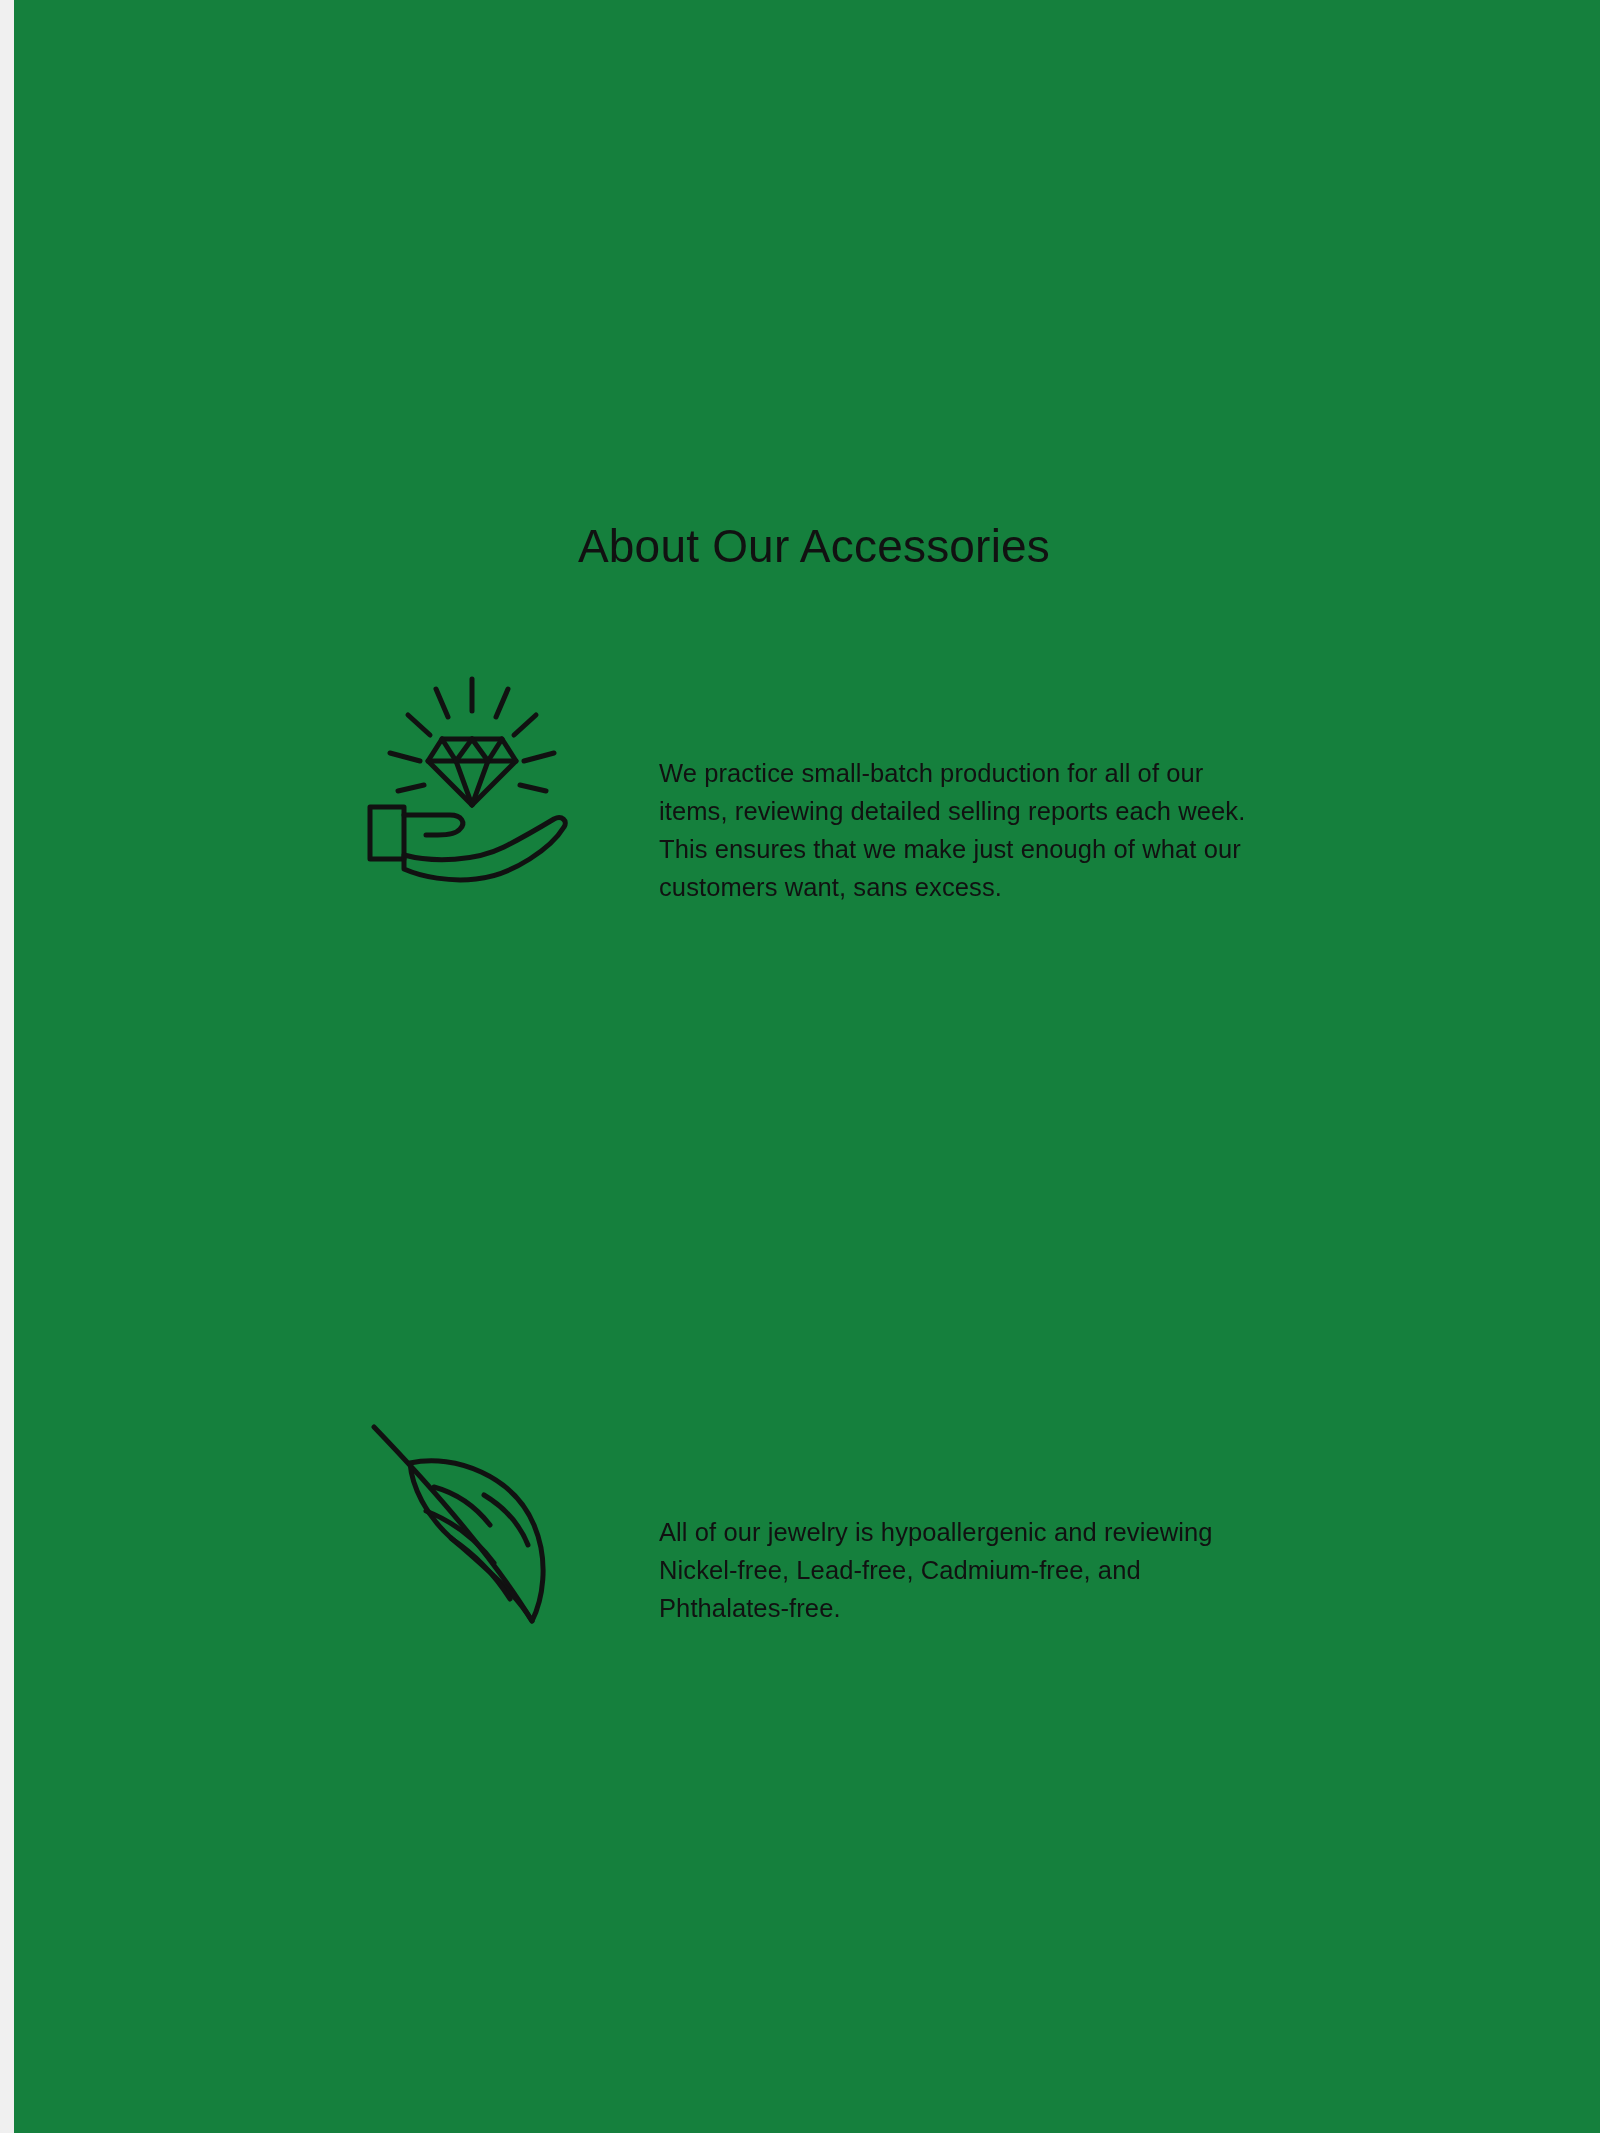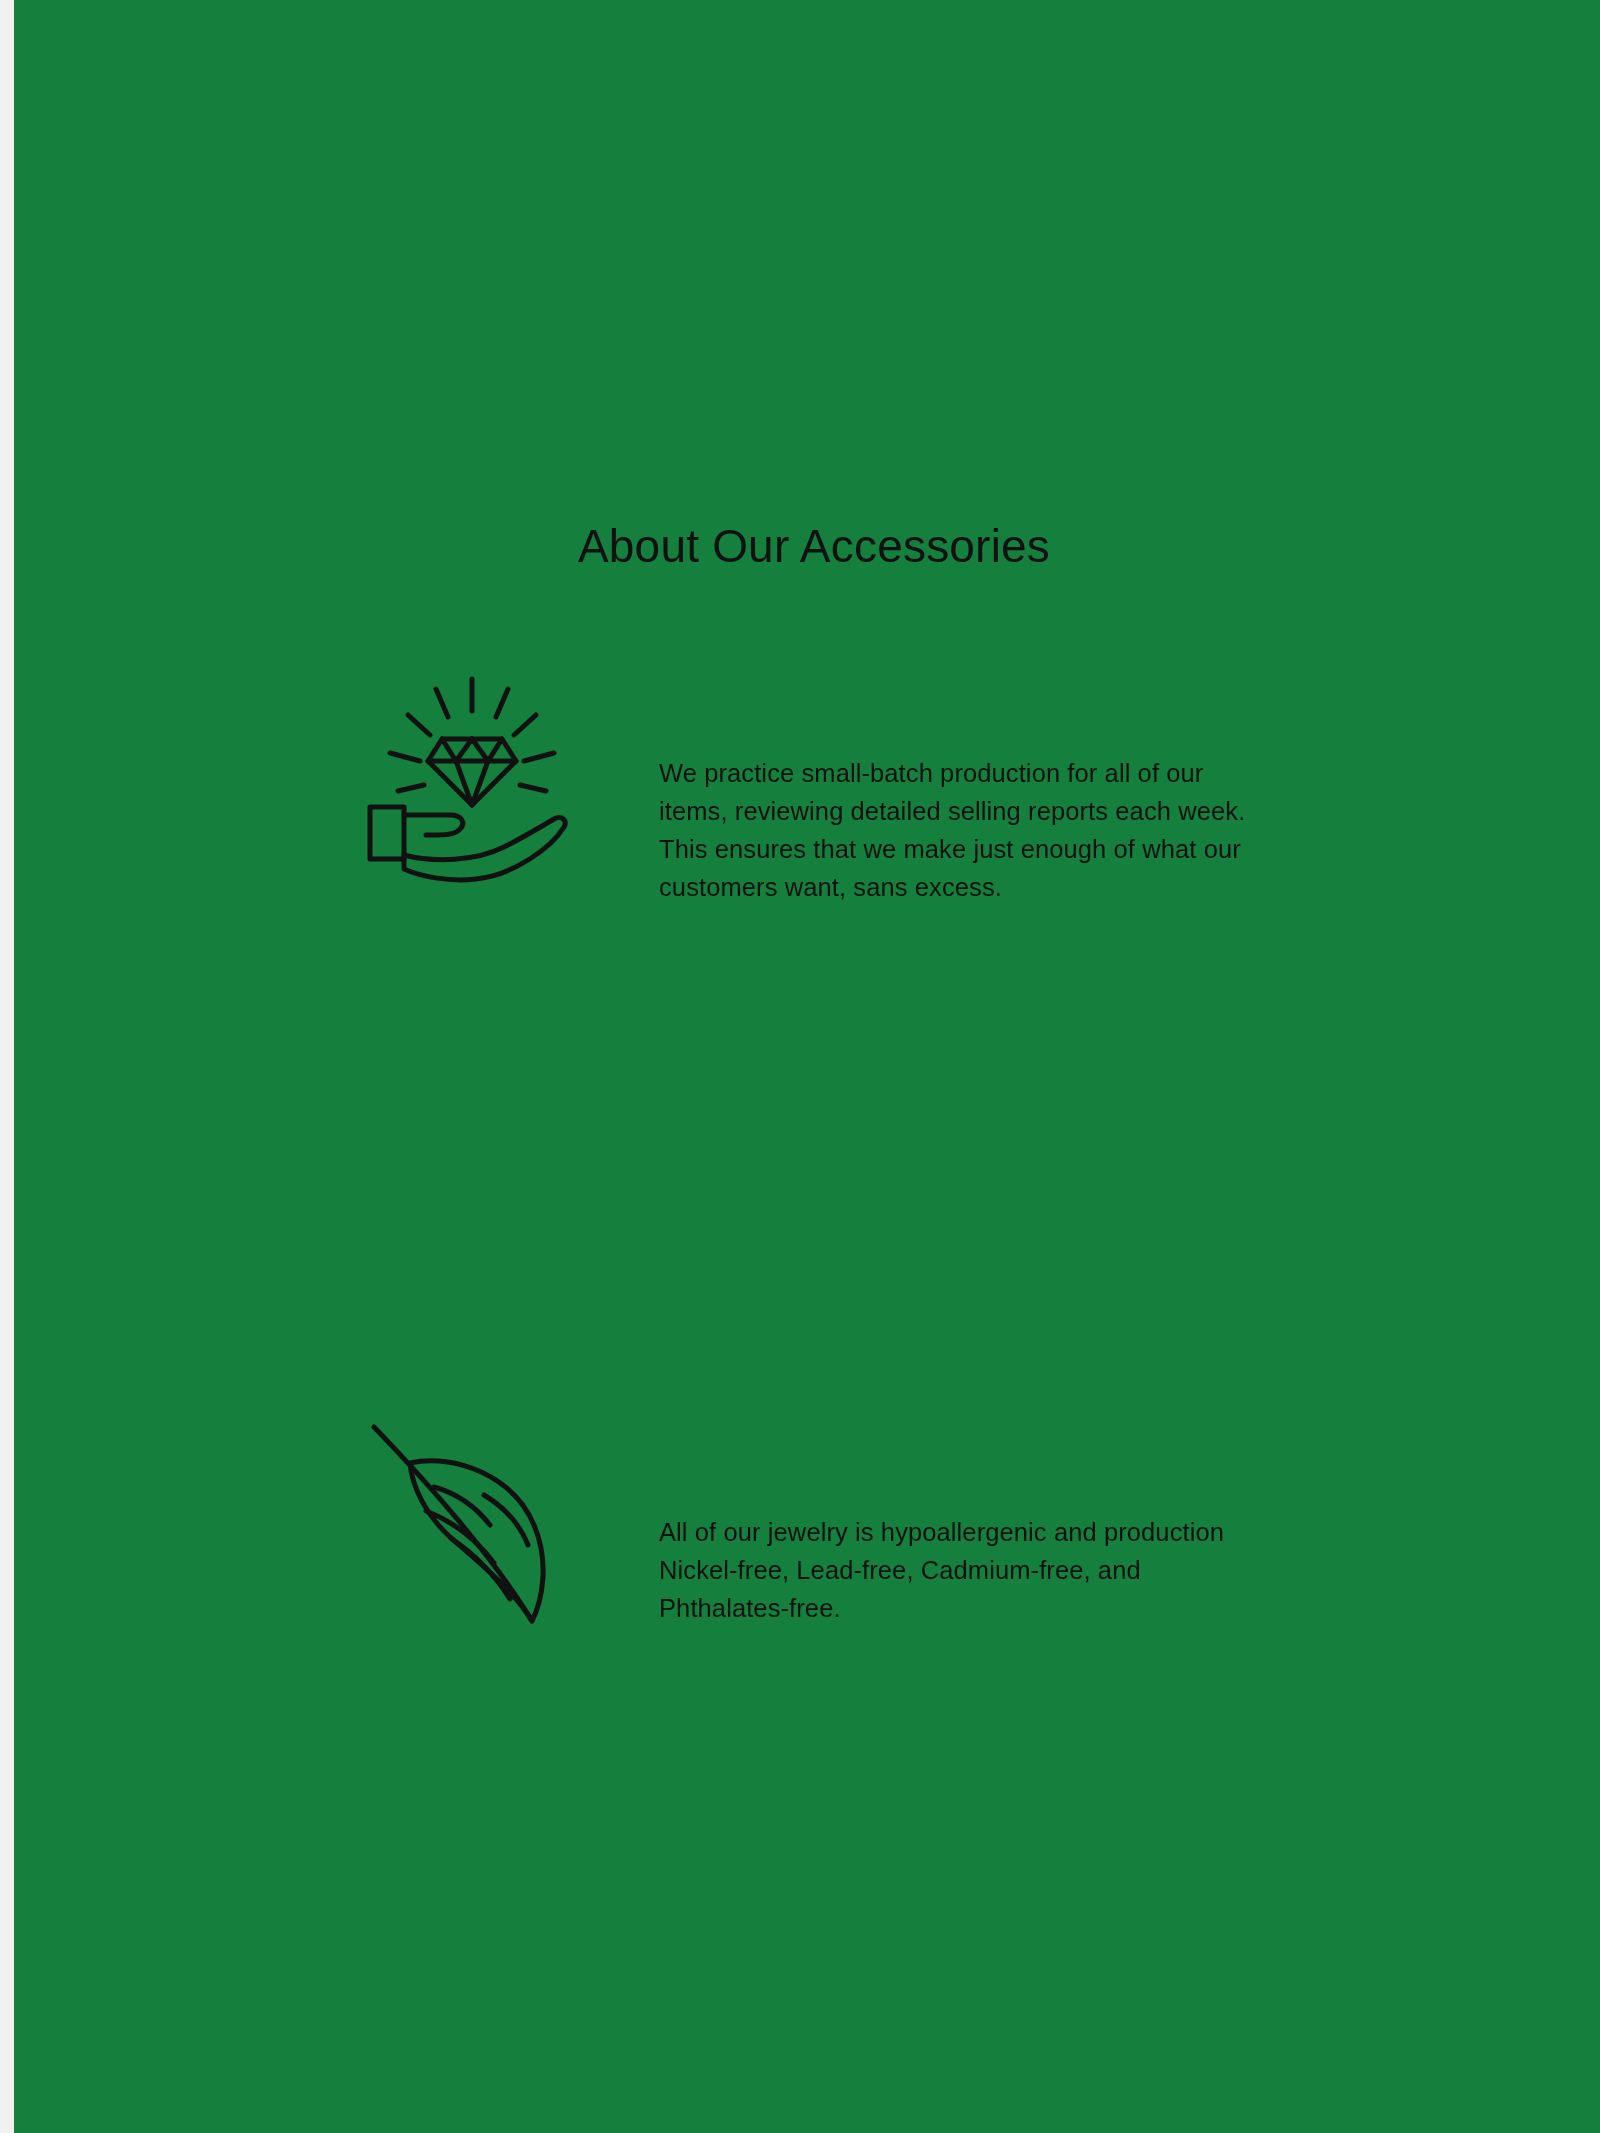--- a/index.html
+++ b/index.html
@@ -120,17 +120,17 @@
           <path d="M10 12 C60 64 128 140 168 206"></path>
 
           <path d="M46 48 C92 38 150 62 170 110 C186 148 178 186 168 206 C150 176 118 150 86 122 C62 100 48 72 46 48 Z"></path>
 
           <path d="M70 72 C92 78 112 92 126 110"></path>
           <path d="M62 96 C88 106 112 124 130 148"></path>
           <path d="M88 124 C112 140 132 162 146 184"></path>
           <path d="M120 80 C140 92 156 110 164 130"></path>
         </svg>
       </div>
-      <div class="feature-text">All of our jewelry is hypoallergenic and production Nickel-free, Lead-free, Cadmium-free, and Phthalates-free.</div>
+      <div class="feature-text">All of our jewelry is hypoallergenic and reviewing Nickel-free, Lead-free, Cadmium-free, and Phthalates-free.</div>
     </div>
 
   </div>
 </div>
 
 </body></html>

